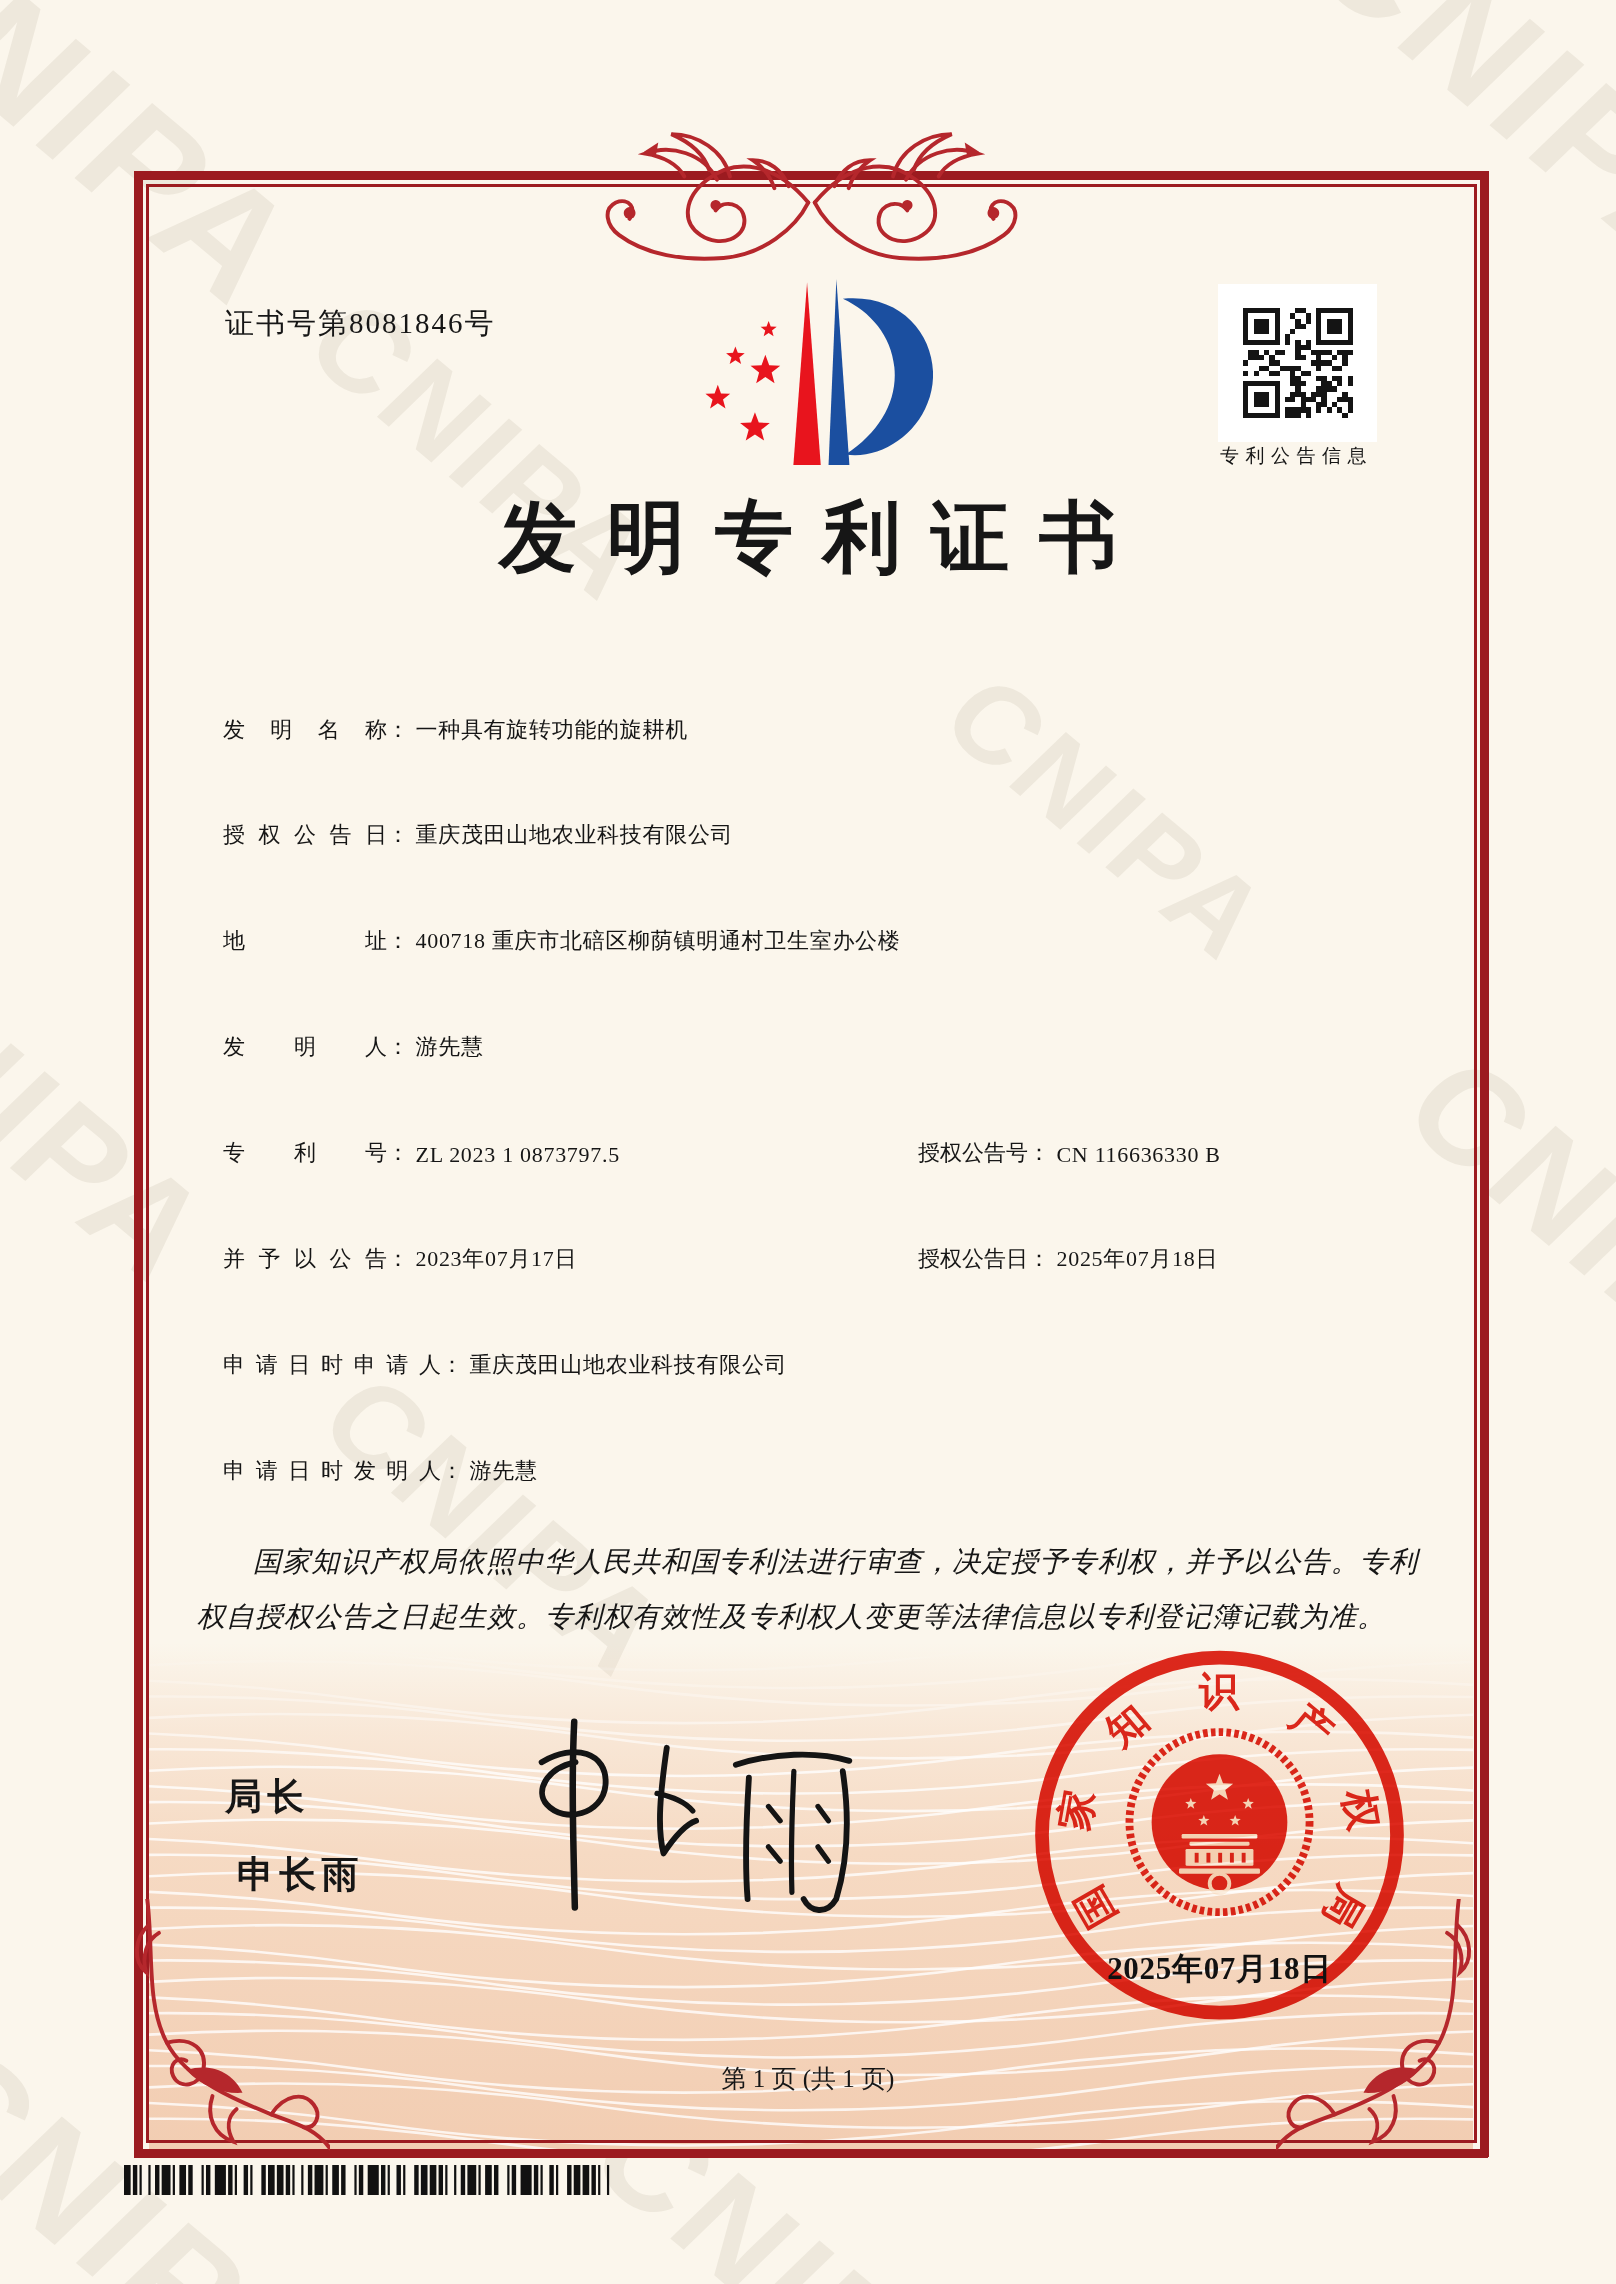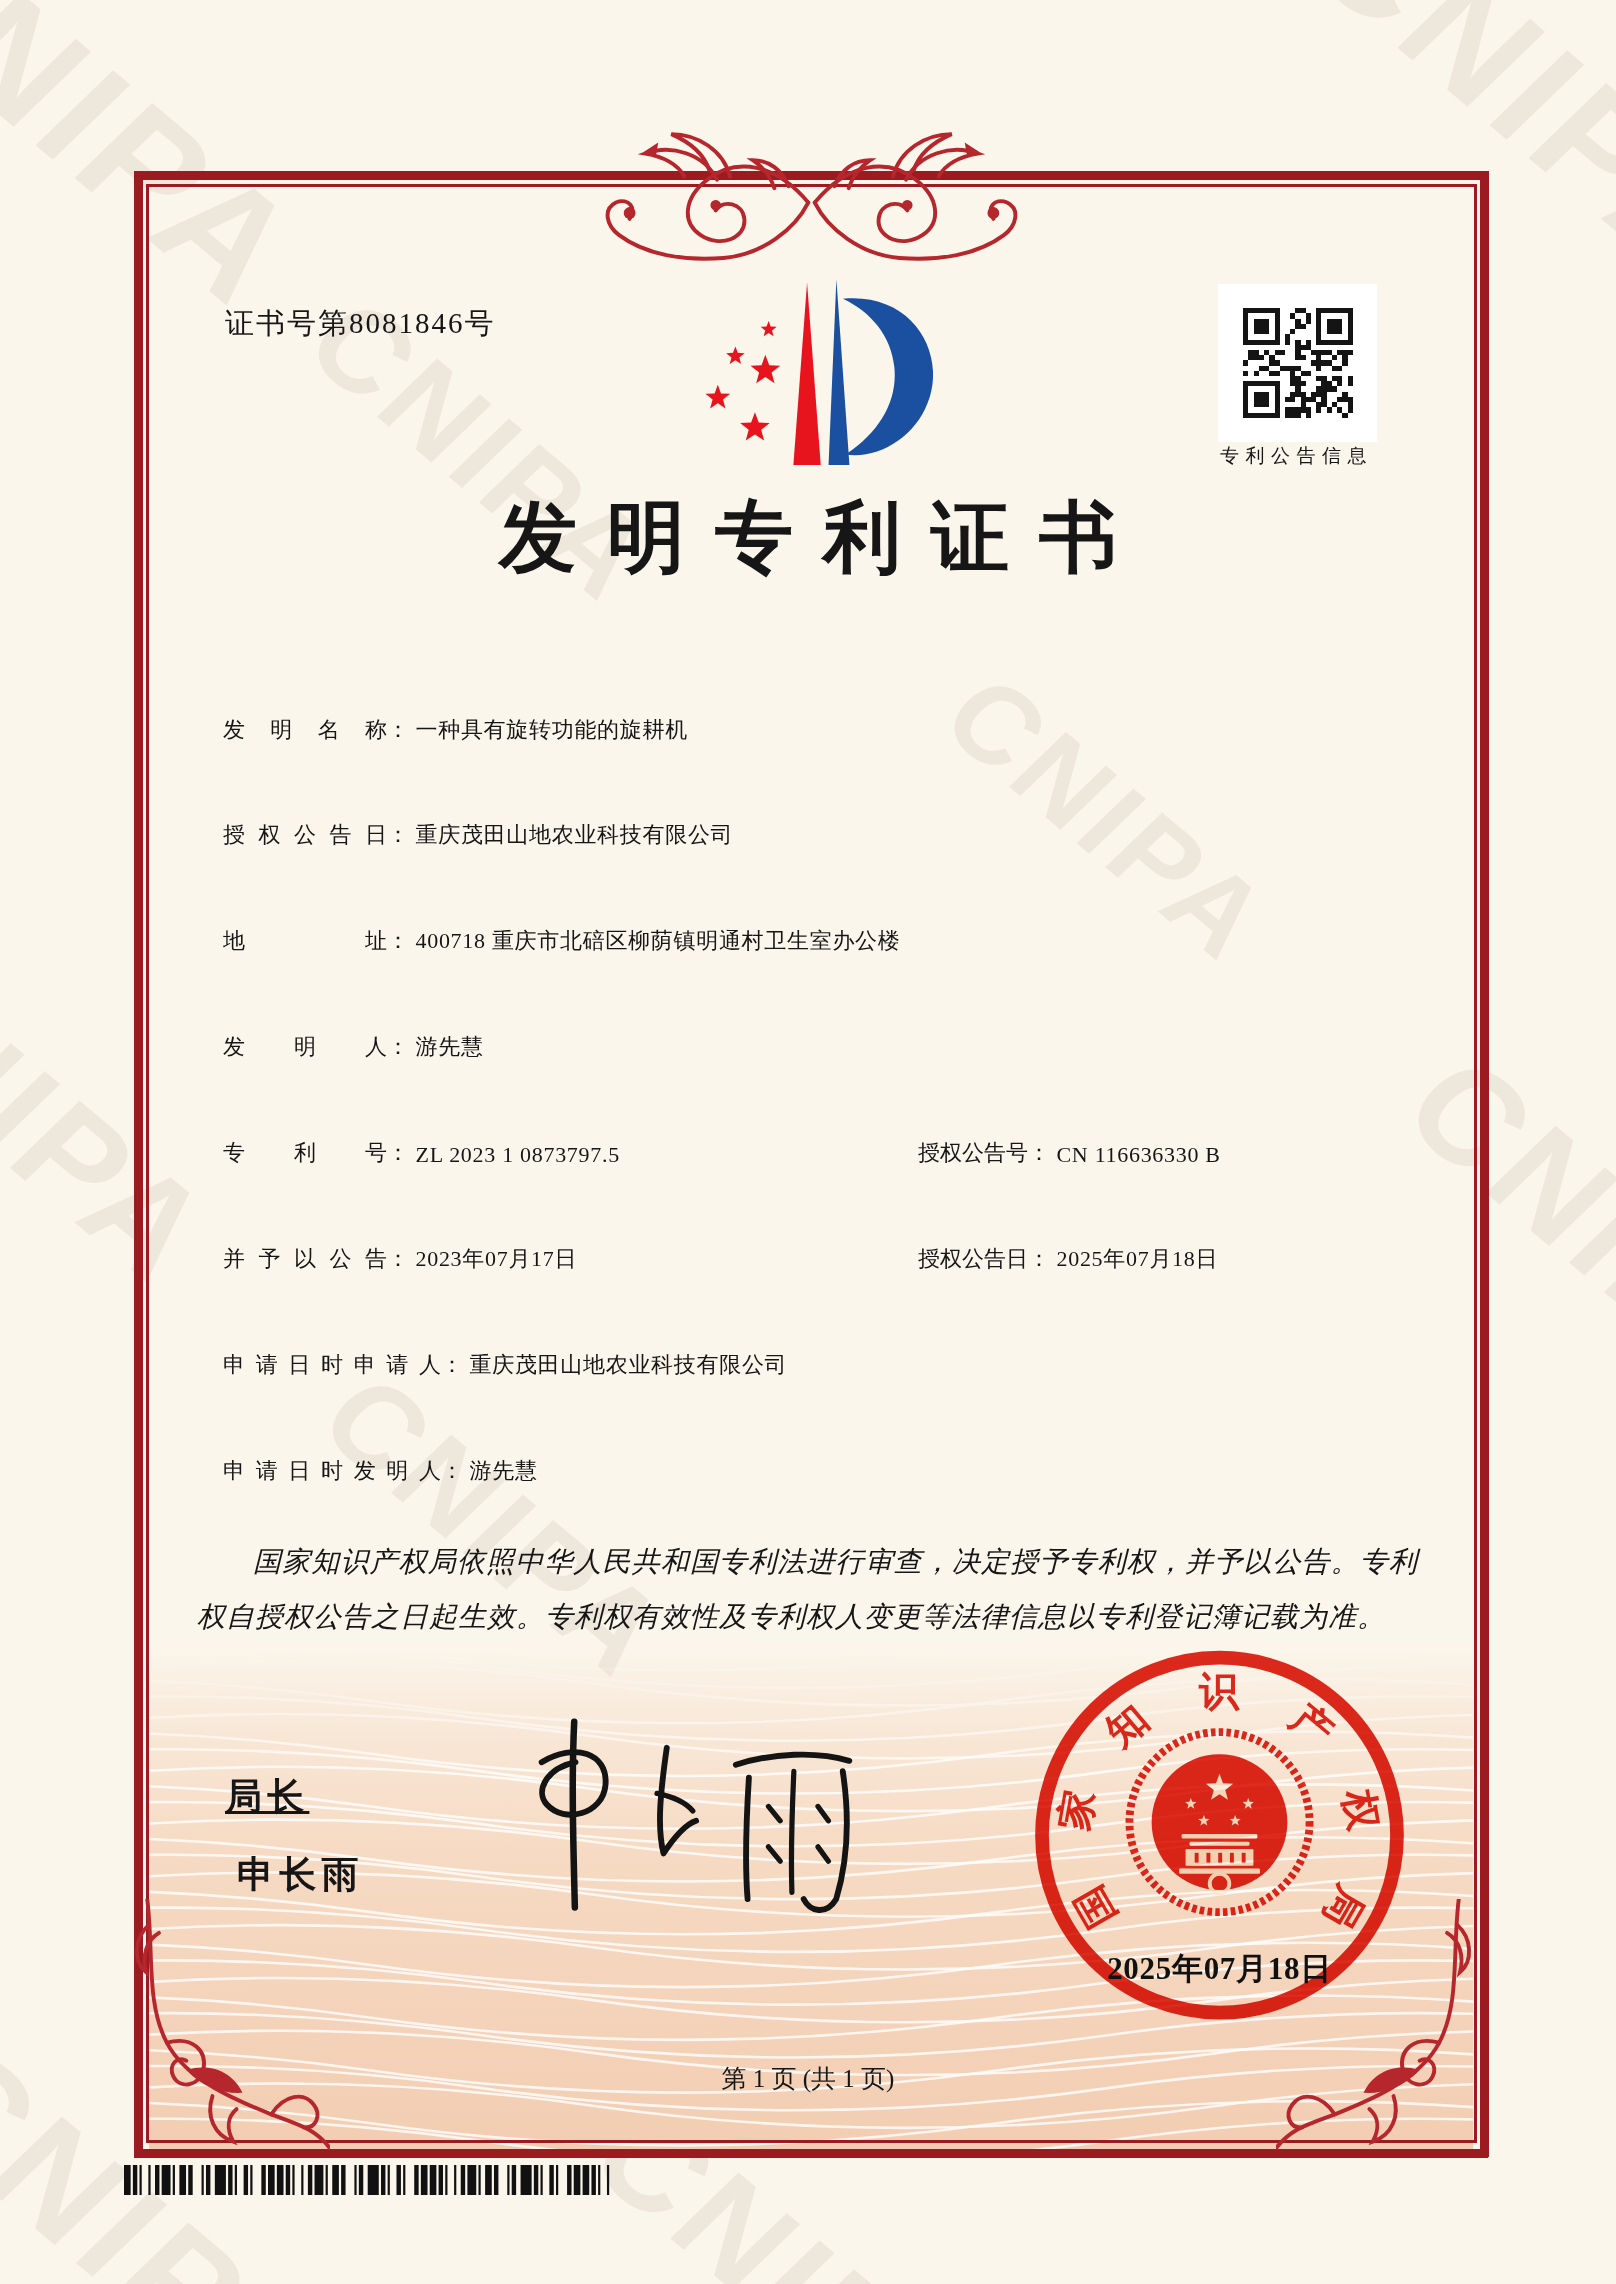--- a/index.html
+++ b/index.html
@@ -64,21 +64,21 @@
   .fcol2{position:absolute;left:666px;top:0;white-space:nowrap;}
   .fcol2 .flabel2{display:inline-block;vertical-align:bottom;margin-left:29px;}
   
   .statement{
     position:absolute;left:197px;top:1534px;width:1221px;z-index:5;
     font-size:28px;line-height:55px;letter-spacing:1px;
     text-align:justify;text-indent:2em;font-style:italic;
   }
   
   .director-title{position:absolute;left:225px;top:1772px;font-size:37px;font-weight:700;
-    font-family:"Liberation Sans","DejaVu Sans",sans-serif;letter-spacing:5.2px;z-index:6;text-decoration:underline;}
+    font-family:"Liberation Sans","DejaVu Sans",sans-serif;letter-spacing:5.2px;z-index:6;}
   .director-name{position:absolute;left:237px;top:1850px;font-size:37px;font-weight:700;
     font-family:"Liberation Sans","DejaVu Sans",sans-serif;letter-spacing:5.2px;z-index:6;}
   .sig{position:absolute;left:496px;top:1715px;z-index:6;}
   .sig path{stroke:#141414;stroke-linecap:round;stroke-linejoin:round;fill:none;}
   
   .seal{position:absolute;left:1027px;top:1644px;width:385px;height:385px;z-index:7;
     mix-blend-mode:multiply;}
   .seal svg{color:var(--seal-red);}
   .seal-chars{position:absolute;left:1027px;top:1644px;width:385px;height:385px;z-index:8;
     mix-blend-mode:multiply;pointer-events:none;}

